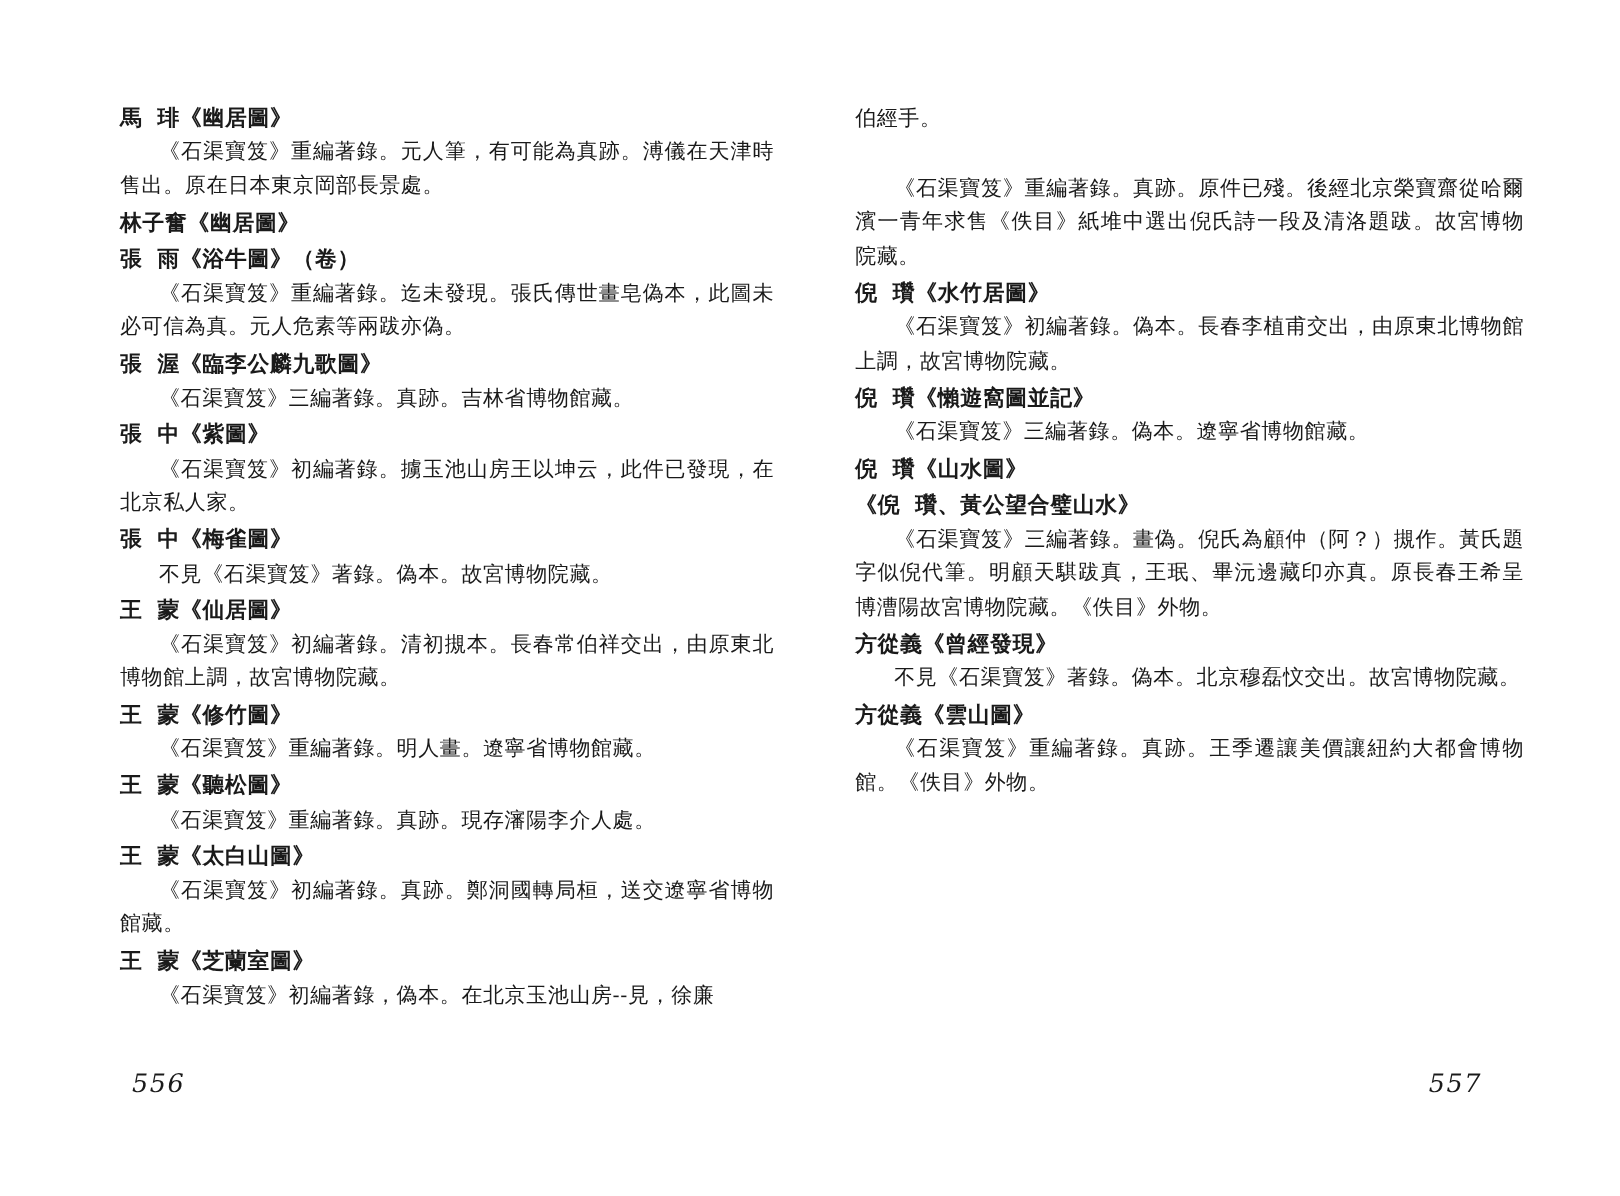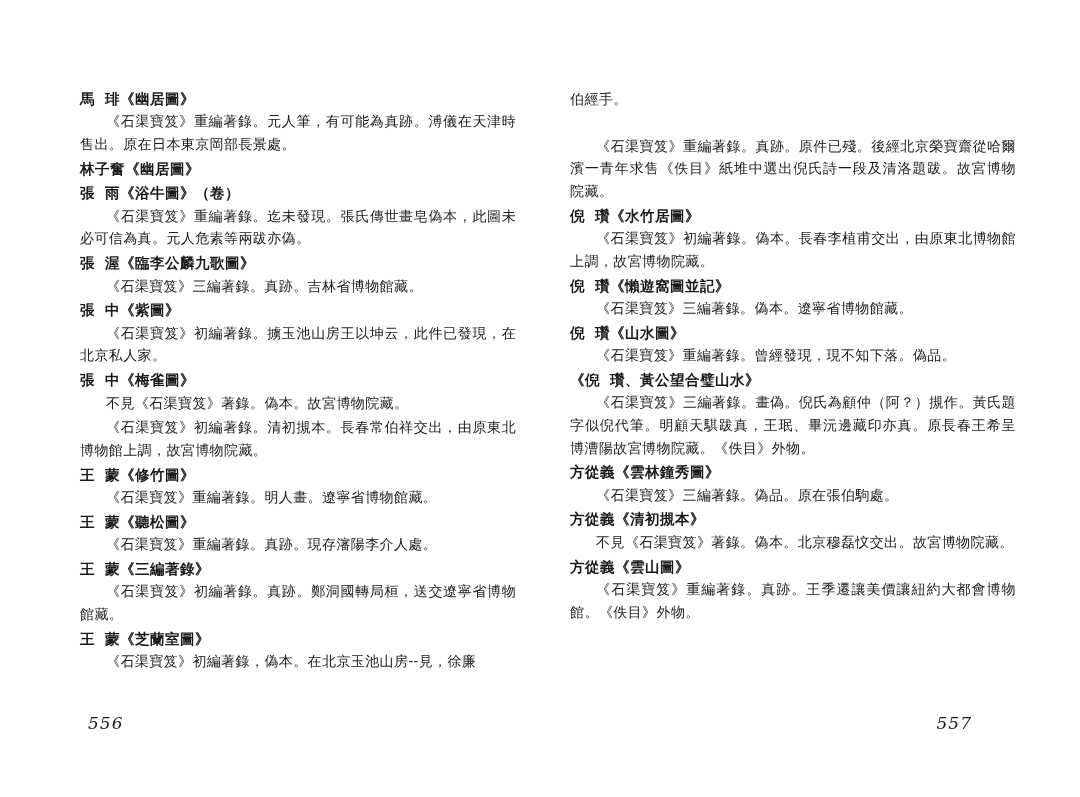--- a/index.html
+++ b/index.html
@@ -12,21 +12,21 @@
     height: 797px;
     font-family: "DejaVu Sans", sans-serif;
     color: #1a1a1a;
     overflow: hidden;
   }
   .page {
     position: relative;
     width: 1080px;
     height: 797px;
     box-sizing: border-box;
-    padding: 88px 60px 40px 60px;
+    padding: 68px 60px 40px 60px;
     display: flex;
     gap: 40px;
   }
   .column {
     position: relative;
     width: 470px;
     box-sizing: border-box;
   }
   .column.left { padding-left: 20px; }
   .column.right { padding-left: 10px; }
@@ -69,21 +69,21 @@
   }
   .folio {
     position: absolute;
     bottom: 24px;
     font-family: "DejaVu Serif", serif;
     font-size: 17px;
     font-style: italic;
     letter-spacing: 1px;
   }
   .folio.left { left: 28px; }
-  .folio.right { right: 48px; margin-left: 38px; }
+  .folio.right { right: 32px; margin-left: 38px; }
 </style>
 </head>
 <body>
 
 <div class="page">
 
   <div class="column left">
 
     <div class="entry">
       <div class="entry-head">
@@ -120,40 +120,43 @@
     </div>
 
     <div class="entry">
       <div class="entry-head">
         <span class="painter">張</span><span class="sep"></span><span>中《梅雀圖》</span>
       </div>
       <div class="entry-body">不見《石渠寶笈》著錄。偽本。故宮博物院藏。</div>
     </div>
 
     <div class="entry">
+      <div class="entry-head">
+        <span class="painter">王</span><span class="sep"></span><span>蒙《仙居圖》</span>
+      </div>
       <div class="entry-body">《石渠寶笈》初編著錄。清初摫本。長春常伯祥交出，由原東北博物館上調，故宮博物院藏。</div>
     </div>
 
     <div class="entry">
       <div class="entry-head">
         <span class="painter">王</span><span class="sep"></span><span>蒙《修竹圖》</span>
       </div>
       <div class="entry-body">《石渠寶笈》重編著錄。明人畫。遼寧省博物館藏。</div>
     </div>
 
     <div class="entry">
       <div class="entry-head">
         <span class="painter">王</span><span class="sep"></span><span>蒙《聽松圖》</span>
       </div>
       <div class="entry-body">《石渠寶笈》重編著錄。真跡。現存瀋陽李介人處。</div>
     </div>
 
     <div class="entry">
       <div class="entry-head">
-        <span class="painter">王</span><span class="sep"></span><span>蒙《三編著錄》</span>
+        <span class="painter">王</span><span class="sep"></span><span>蒙《太白山圖》</span>
       </div>
       <div class="entry-body">《石渠寶笈》初編著錄。真跡。鄭洞國轉局桓，送交遼寧省博物館藏。</div>
     </div>
 
     <div class="entry">
       <div class="entry-head">
         <span class="painter">王</span><span class="sep"></span><span>蒙《芝蘭室圖》</span>
       </div>
       <div class="entry-body">《石渠寶笈》初編著錄，偽本。在北京玉池山房--見，徐廉</div>
     </div>
@@ -181,40 +184,33 @@
       <div class="entry-head">
         <span class="painter">倪</span><span class="sep"></span><span>瓚《懶遊窩圖並記》</span>
       </div>
       <div class="entry-body">《石渠寶笈》三編著錄。偽本。遼寧省博物館藏。</div>
     </div>
 
     <div class="entry">
       <div class="entry-head">
         <span class="painter">倪</span><span class="sep"></span><span>瓚《山水圖》</span>
       </div>
-      <div class="entry-body">《石渠寶笈》重編著錄。曾經發現，現不知下落。偽品。</div>
     </div>
 
     <div class="entry">
       <div class="entry-head">
         <span class="painter">《倪</span><span class="sep"></span><span>瓚、黃公望合璧山水》</span>
       </div>
       <div class="entry-body">《石渠寶笈》三編著錄。畫偽。倪氏為顧仲（阿？）摫作。黃氏題字似倪代筆。明顧天騏跋真，王珉、畢沅邊藏印亦真。原長春王希呈博漕陽故宮博物院藏。《佚目》外物。</div>
     </div>
 
-    <div class="entry">
-      <div class="entry-head">
-        <span class="painter">方從義</span><span>《雲林鐘秀圖》</span>
-      </div>
-      <div class="entry-body">《石渠寶笈》三編著錄。偽品。原在張伯駒處。</div>
-    </div>
-
-    <div class="entry">
-      <div class="entry-head">
-        <span class="painter">方從義</span><span>《清初摫本》</span>
+
+    <div class="entry">
+      <div class="entry-head">
+        <span class="painter">方從義</span><span>《曾經發現》</span>
       </div>
       <div class="entry-body">不見《石渠寶笈》著錄。偽本。北京穆磊忟交出。故宮博物院藏。</div>
     </div>
 
     <div class="entry">
       <div class="entry-head">
         <span class="painter">方從義</span><span>《雲山圖》</span>
       </div>
       <div class="entry-body">《石渠寶笈》重編著錄。真跡。王季遷讓美價讓紐約大都會博物館。《佚目》外物。</div>
     </div>

